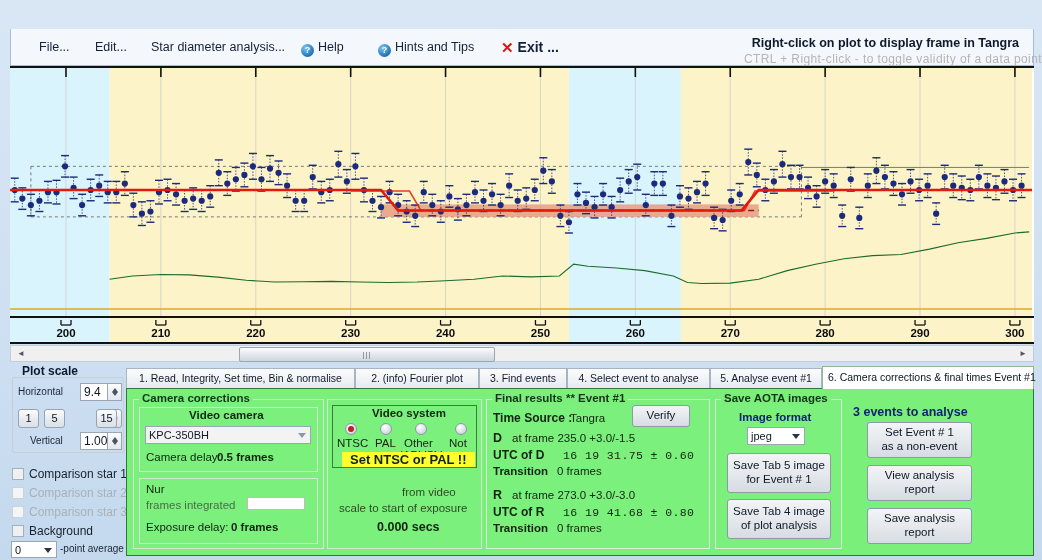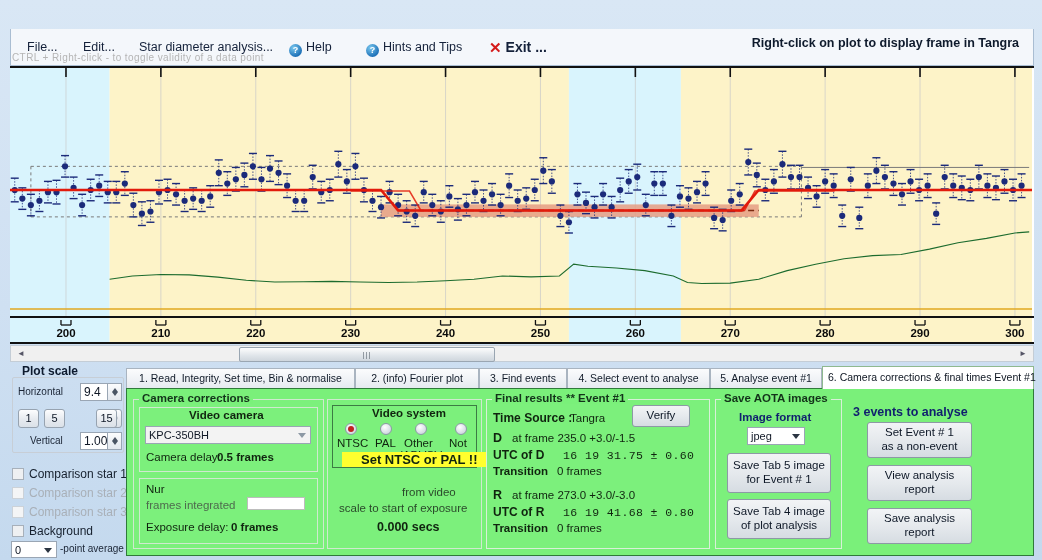--- a/index.html
+++ b/index.html
@@ -27,37 +27,37 @@
     font-family:"Liberation Sans", sans-serif;
   }
   
   .menupanel{
     position:absolute;left:10px;top:29px;width:1024px;height:37px;
     background:#f4f7fb;border:1px solid #a9bdd2;border-top:none;
     box-sizing:border-box;
   }
   .menuitem{
     position:absolute;top:8px;height:20px;line-height:20px;
-    font-size:12.5px;color:#14213a;white-space:nowrap;cursor:default;
+    font-size:12.5px;color:#14213a;white-space:nowrap;cursor:default;margin-left:12px;
   }
   .menuitem.bold{font-weight:bold;}
   .helpico{
     display:inline-block;width:13px;height:13px;border-radius:50%;
     background:radial-gradient(circle at 35% 30%,#79c8ef,#1f72b8 70%);
     color:#fff;font-size:9px;font-weight:bold;line-height:13px;text-align:center;
     vertical-align:-2px;margin-right:4px;
   }
   .exitx{color:#d41a1a;font-weight:bold;font-size:15px;margin-right:4px;vertical-align:-1px;}
   .rightclickhint{
     position:absolute;right:14px;top:7px;font-size:12.5px;font-weight:bold;
     color:#0e1a2c;white-space:nowrap;
   }
   .ctrlhint{
-    position:absolute;left:12px;right:0;top:52px;text-align:left;
-    font-size:10px;color:#b5b5b5;letter-spacing:.4px;
+    position:absolute;left:12px;right:0;top:52px;text-align:right;
+    font-size:12px;color:#b5b5b5;letter-spacing:.4px;
   }
   
   .plotframe{
     position:absolute;left:10px;top:66px;width:1024px;height:252px;
     border-top:2px solid #111;border-bottom:2px solid #111;
     background:#fff;box-sizing:border-box;overflow:hidden;
   }
   .plotframe svg{display:block;}
   
   .axisstrip{
@@ -165,21 +165,21 @@
     content:"";position:absolute;left:2px;top:2px;width:6px;height:6px;border-radius:50%;
     background:#c02020;
   }
   .btn{
     position:absolute;box-sizing:border-box;
     background:linear-gradient(180deg,#f2f4f6,#e4e8ec 55%,#d6dce2);
     border:1px solid #8d99a5;border-radius:3px;
     font-size:11.5px;color:#0d1726;text-align:center;cursor:default;
     display:flex;align-items:center;justify-content:center;line-height:1.2;
   }
-  .hl-yellow{background:#ffff2e;padding:0 19px;}
+  .hl-yellow{background:#ffff2e;padding:0 8px;}
   .hl-cyan{background:#7fe8e8;padding:0 2px;}
   .whitefield{
     position:absolute;background:#fff;border:1px solid #bdbdbd;box-sizing:border-box;
   }
 </style>
 </head>
 <body>
 
 <div id="app">
 

